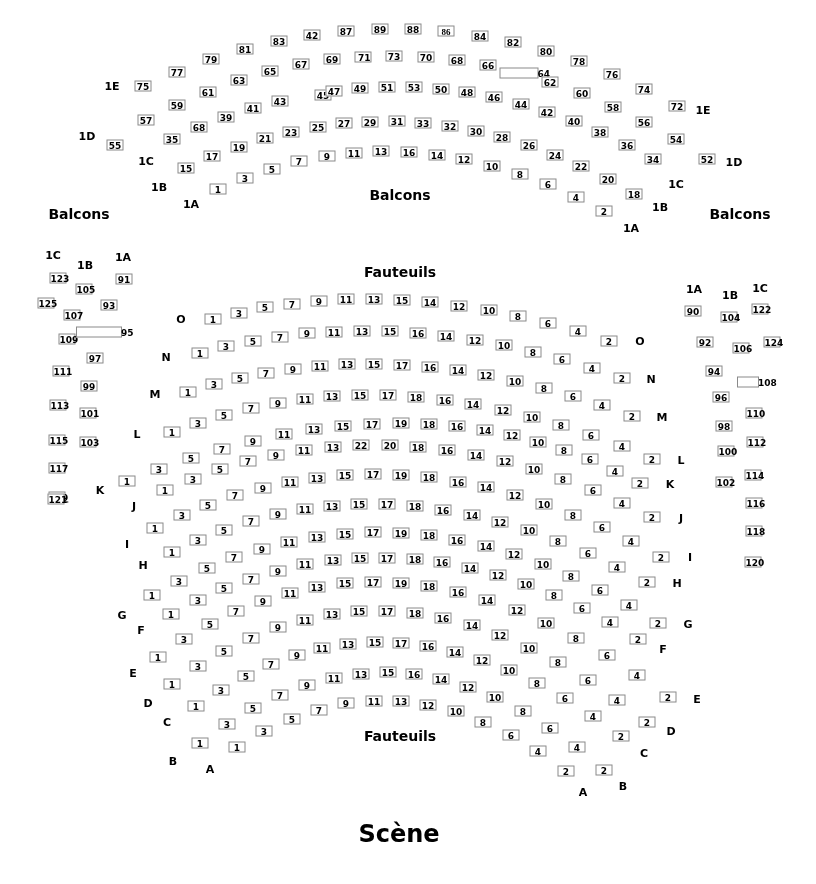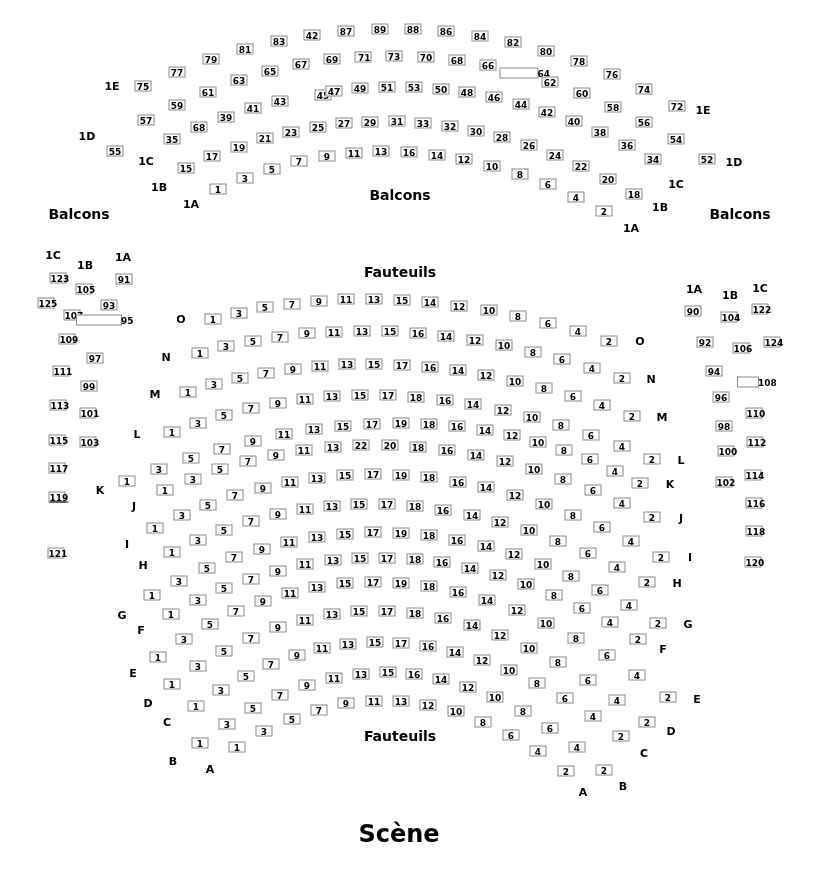--- a/index.html
+++ b/index.html
@@ -32,31 +32,31 @@
   <div class="title" id="t-scene">Scène</div>
 <div class="seat" style="left: 143px; top: 86px;">75</div>
     <div class="seat" style="left: 177px; top: 72px;">77</div>
     <div class="seat" style="left: 211px; top: 59px;">79</div>
     <div class="seat" style="left: 245px; top: 49px;">81</div>
     <div class="seat" style="left: 279px; top: 41px;">83</div>
     <div class="seat" style="left: 312px; top: 35px;">42</div>
     <div class="seat" style="left: 346px; top: 31px;">87</div>
     <div class="seat" style="left: 380px; top: 29px;">89</div>
     <div class="seat" style="left: 413px; top: 29px;">88</div>
-    <div class="seat" style="left: 446px; top: 31px;">86</div>
+    <div class="seat" style="left: 446px; top: 31px; font-family: Liberation Serif, serif;">86</div>
     <div class="seat" style="left: 480px; top: 36px;">84</div>
     <div class="seat" style="left: 513px; top: 42px;">82</div>
     <div class="seat" style="left: 546px; top: 51px;">80</div>
     <div class="seat" style="left: 579px; top: 61px;">78</div>
     <div class="seat" style="left: 612px; top: 74px;">76</div>
     <div class="seat" style="left: 644px; top: 89px;">74</div>
     <div class="seat" style="left: 677px; top: 106px;">72</div>
     <div class="rowlabel" style="left: 112px; top: 86px;">1E</div>
     <div class="rowlabel" style="left: 703px; top: 110px;">1E</div>
-    <div class="seat" style="left: 115px; top: 151px; text-align: center;">55</div>
+    <div class="seat" style="left: 115px; top: 145px; text-align: center;">55</div>
     <div class="seat" style="left: 146px; top: 120px;">57</div>
     <div class="seat" style="left: 177px; top: 105px;">59</div>
     <div class="seat" style="left: 208px; top: 92px;">61</div>
     <div class="seat" style="left: 239px; top: 80px;">63</div>
     <div class="seat" style="left: 270px; top: 71px;">65</div>
     <div class="seat" style="left: 301px; top: 64px;">67</div>
     <div class="seat" style="left: 332px; top: 59px;">69</div>
     <div class="seat" style="left: 363px; top: 57px; text-align: right;">71</div>
     <div class="seat" style="left: 394px; top: 56px;">73</div>
     <div class="seat" style="left: 426px; top: 57px;">70</div>
@@ -422,31 +422,31 @@
     <div class="rowlabel" style="left: 53px; top: 255px;">1C</div>
     <div class="rowlabel" style="left: 85px; top: 265px;">1B</div>
     <div class="rowlabel" style="left: 123px; top: 257px;">1A</div>
     <div class="seat" style="left: 58px; top: 278px;">123</div>
     <div class="seat" style="left: 84px; top: 289px;">105</div>
     <div class="seat" style="left: 124px; top: 279px;">91</div>
     <div class="seat" style="left: 46px; top: 303px;">125</div>
     <div class="seat" style="left: 72px; top: 315px;">107</div>
     <div class="seat" style="left: 109px; top: 305px;">93</div>
     <div class="seat" style="left: 67px; top: 339px;">109</div>
-    <div class="seat" style="left: 99px; top: 320px; padding-left: 44px;">95</div>
+    <div class="seat" style="left: 99px; top: 332px; padding-left: 44px;">95</div>
     <div class="seat" style="left: 61px; top: 371px;">111</div>
     <div class="seat" style="left: 95px; top: 358px;">97</div>
     <div class="seat" style="left: 58px; top: 405px;">113</div>
     <div class="seat" style="left: 89px; top: 386px;">99</div>
     <div class="seat" style="left: 57px; top: 440px;">115</div>
     <div class="seat" style="left: 88px; top: 413px;">101</div>
     <div class="seat" style="left: 57px; top: 468px;">117</div>
     <div class="seat" style="left: 88px; top: 442px;">103</div>
     <div class="seat" style="left: 57px; top: 497px; text-decoration: underline;">119</div>
-    <div class="seat" style="left: 56px; top: 553px;">121</div>
+    <div class="seat" style="left: 56px; top: 499px;">121</div>
     <div class="rowlabel" style="left: 694px; top: 289px;">1A</div>
     <div class="rowlabel" style="left: 730px; top: 295px;">1B</div>
     <div class="rowlabel" style="left: 760px; top: 288px;">1C</div>
     <div class="seat" style="left: 693px; top: 311px;">90</div>
     <div class="seat" style="left: 729px; top: 317px;">104</div>
     <div class="seat" style="left: 760px; top: 309px;">122</div>
     <div class="seat" style="left: 705px; top: 342px;">92</div>
     <div class="seat" style="left: 741px; top: 348px;">106</div>
     <div class="seat" style="left: 772px; top: 342px;">124</div>
     <div class="seat" style="left: 714px; top: 371px;">94</div>

